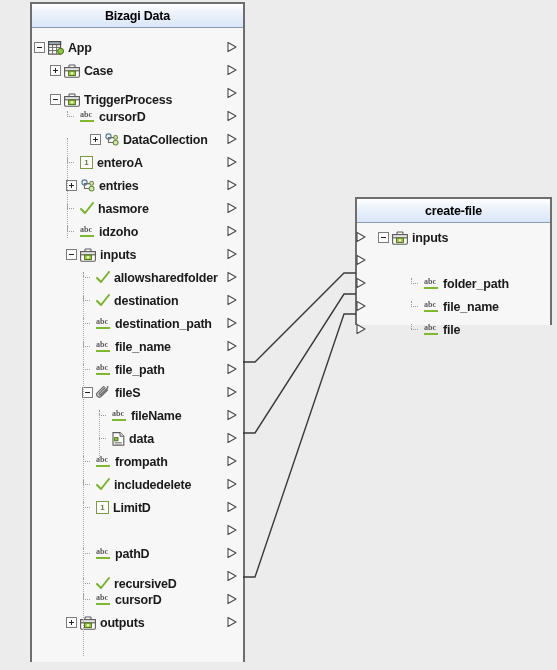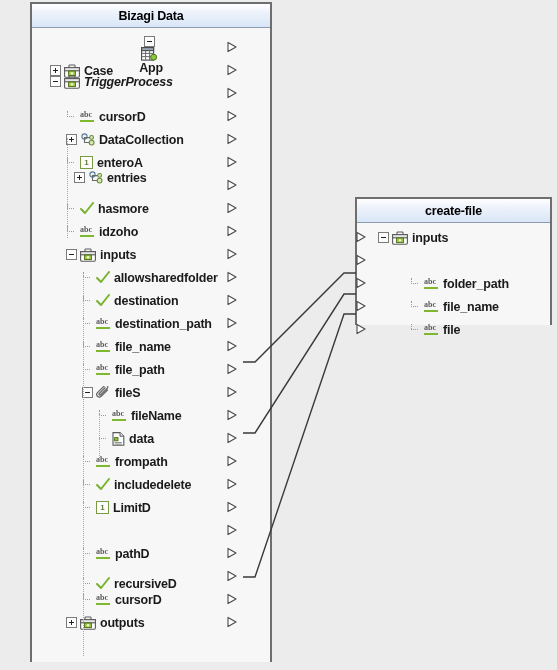--- a/index.html
+++ b/index.html
@@ -88,24 +88,24 @@
   .arrow svg{display:block;}
 
   
   #links{position:absolute;left:0;top:0;width:557px;height:670px;pointer-events:none;}
 </style>
 </head>
 <body>
 
 <div id="root">
 
-  <div class="panel" id="left-panel" style="left: 30px; top: 2px; width: 242px; height: 660px;">
+  <div class="panel" id="left-panel" style="left: 30px; top: 2px; width: 215px; height: 660px;">
     <div class="panel-header">Bizagi Data</div>
     <div class="panel-body" id="left-body" style="height: 634px;">
-        <div class="row" style="top: 8px; flex-direction: column;">
+        <div class="row" style="top: 8px;">
           <span style="display: inline-block; flex: 0 0 auto; width: 2px;"></span>
           <span class="exp"></span>
           <span class="ic ic-app"><svg width="16" height="14" viewBox="0 0 16 14">
               <rect x="0.6" y="0.6" width="12" height="12.5" fill="#fdfdfd" stroke="#4a4a4a" stroke-width="1.1"></rect>
               <rect x="0.6" y="0.6" width="12" height="3" fill="#9aa7b5" stroke="#4a4a4a" stroke-width="1.1"></rect>
               <line x1="0.6" y1="6.4" x2="12.6" y2="6.4" stroke="#6a6a6a" stroke-width="1"></line>
               <line x1="0.6" y1="9.6" x2="12.6" y2="9.6" stroke="#6a6a6a" stroke-width="1"></line>
               <line x1="4.6" y1="3.6" x2="4.6" y2="13.1" stroke="#6a6a6a" stroke-width="1"></line>
               <line x1="8.6" y1="3.6" x2="8.6" y2="13.1" stroke="#6a6a6a" stroke-width="1"></line>
               <circle cx="12.6" cy="10.2" r="3" fill="#8cc63e" stroke="#4e6f1c" stroke-width="1"></circle>
@@ -127,21 +127,21 @@
               <rect x="4.6" y="7" width="6.8" height="4.6" fill="#a9cf4a" stroke="#4e6f1c" stroke-width="1"></rect>
               <circle cx="8" cy="9.3" r="1.1" fill="#fff"></circle>
             </svg></span>
           <span class="label">Case</span>
         </div>
         <span class="arrow" style="top: 36px; left: 194px;">
           <svg width="12" height="12" viewBox="0 0 12 12">
             <path d="M2 1.4 L10 6 L2 10.6 Z" fill="#ffffff" stroke="#4a4a4a" stroke-width="1.1" stroke-linejoin="round"></path>
           </svg>
         </span>
-        <div class="row" style="top: 42px; font-style: italic;">
+        <div class="row" style="top: 60px;">
           <span style="display: inline-block; flex: 0 0 auto; width: 18px;"></span>
           <span class="exp"></span>
           <span class="ic ic-case"><svg width="16" height="14" viewBox="0 0 16 14">
               <rect x="5" y="1" width="6" height="2.5" rx="0.8" fill="none" stroke="#5a5a5a" stroke-width="1.1"></rect>
               <rect x="0.6" y="3.6" width="14.8" height="9.6" rx="1.2" fill="#fdfdfd" stroke="#5a5a5a" stroke-width="1.1"></rect>
               <rect x="0.6" y="3.6" width="14.8" height="3.2" fill="#e8e8e8" stroke="#5a5a5a" stroke-width="1.1"></rect>
               <rect x="4.6" y="7" width="6.8" height="4.6" fill="#a9cf4a" stroke="#4e6f1c" stroke-width="1"></rect>
               <circle cx="8" cy="9.3" r="1.1" fill="#fff"></circle>
             </svg></span>
           <span class="label">TriggerProcess</span>
@@ -158,21 +158,21 @@
             <span class="t">abc</span>
             <span class="u"></span>
           </span>
           <span class="label">cursorD</span>
         </div>
         <span class="arrow" style="top: 82px; left: 194px;">
           <svg width="12" height="12" viewBox="0 0 12 12">
             <path d="M2 1.4 L10 6 L2 10.6 Z" fill="#ffffff" stroke="#4a4a4a" stroke-width="1.1" stroke-linejoin="round"></path>
           </svg>
         </span>
-        <div class="row" style="top: 100px;">
+        <div class="row" style="top: 100px; margin-left: 24px;">
           <span style="display: inline-block; flex: 0 0 auto; width: 34px;"></span>
           <span class="exp plus"></span>
           <span class="ic ic-coll"><svg width="15" height="13" viewBox="0 0 15 13">
               <circle cx="4.5" cy="3.5" r="2.6" fill="#e9f3fb" stroke="#5a7a95" stroke-width="1.1"></circle>
               <path d="M4.5 6.2 L4.5 9.5 L11 9.5" fill="none" stroke="#6a6a6a" stroke-width="1.1"></path>
               <circle cx="11.6" cy="9.6" r="2.4" fill="#d5e9b6" stroke="#6a8a3a" stroke-width="1.1"></circle>
               <circle cx="11.6" cy="4.4" r="1.9" fill="#d5e9b6" stroke="#6a8a3a" stroke-width="1.1"></circle>
               <path d="M4.5 6.2 L4.5 4.6 L9.6 4.6" fill="none" stroke="#6a6a6a" stroke-width="1.1"></path>
             </svg></span>
           <span class="label">DataCollection</span>
@@ -188,21 +188,21 @@
           <span class="ic ic-num">
             <span>1</span>
           </span>
           <span class="label">enteroA</span>
         </div>
         <span class="arrow" style="top: 128px; left: 194px;">
           <svg width="12" height="12" viewBox="0 0 12 12">
             <path d="M2 1.4 L10 6 L2 10.6 Z" fill="#ffffff" stroke="#4a4a4a" stroke-width="1.1" stroke-linejoin="round"></path>
           </svg>
         </span>
-        <div class="row" style="top: 138px; padding-left: 8px;">
+        <div class="row" style="top: 146px;">
           <span style="display: inline-block; flex: 0 0 auto; width: 34px;"></span>
           <span class="exp plus"></span>
           <span class="ic ic-coll"><svg width="15" height="13" viewBox="0 0 15 13">
               <circle cx="4.5" cy="3.5" r="2.6" fill="#e9f3fb" stroke="#5a7a95" stroke-width="1.1"></circle>
               <path d="M4.5 6.2 L4.5 9.5 L11 9.5" fill="none" stroke="#6a6a6a" stroke-width="1.1"></path>
               <circle cx="11.6" cy="9.6" r="2.4" fill="#d5e9b6" stroke="#6a8a3a" stroke-width="1.1"></circle>
               <circle cx="11.6" cy="4.4" r="1.9" fill="#d5e9b6" stroke="#6a8a3a" stroke-width="1.1"></circle>
               <path d="M4.5 6.2 L4.5 4.6 L9.6 4.6" fill="none" stroke="#6a6a6a" stroke-width="1.1"></path>
             </svg></span>
           <span class="label">entries</span>

